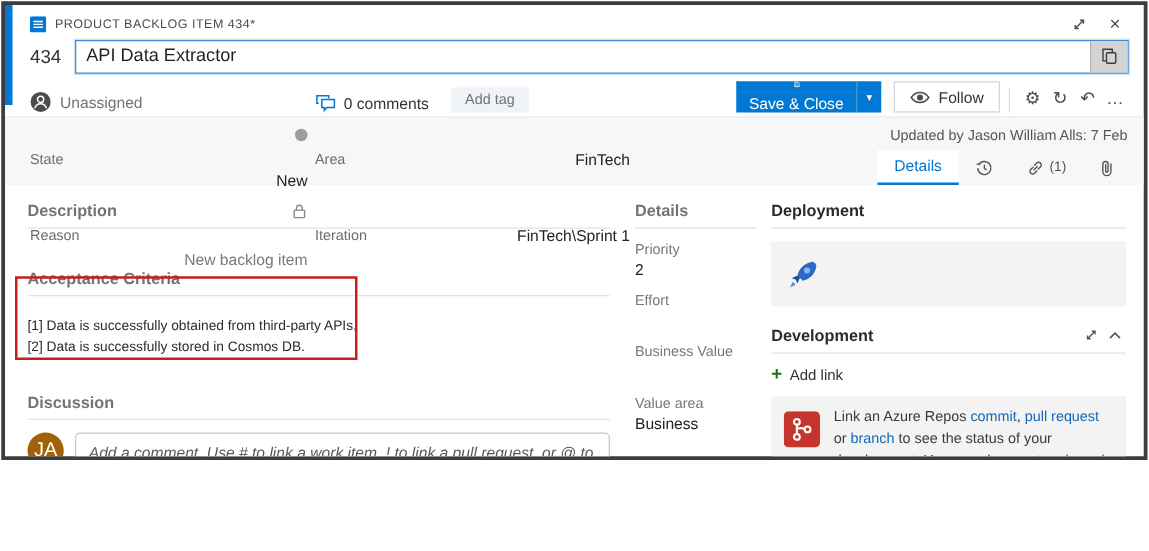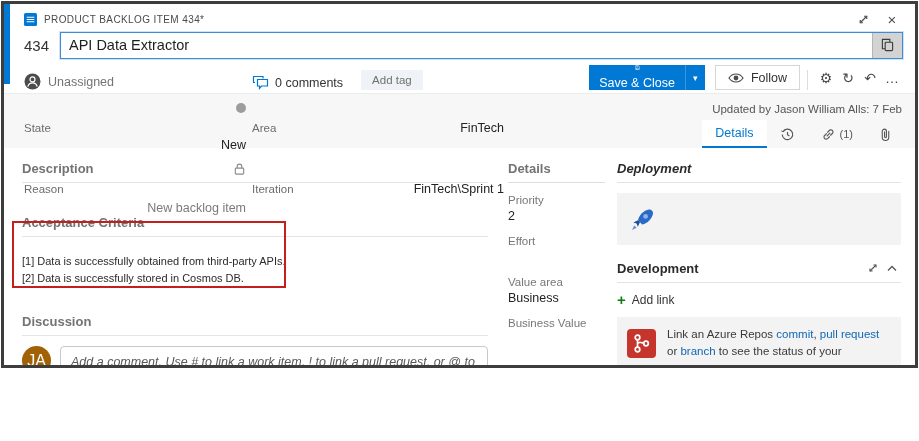--- a/index.html
+++ b/index.html
@@ -81,21 +81,21 @@
   .rsec-head { display:flex; align-items:center; font-size:13px; font-weight:bold; color:#2b2b2b;
     padding-bottom:6px; border-bottom:1px solid #e4e4e4; }
   .rsec-head .spacer { flex:1; }
   .icon-btn { background:none; border:none; cursor:pointer; color:#555; padding:0 4px; height:16px; }
   .info-box { display:flex; gap:11px; background:#f3f3f3; padding:9px 12px 10px 10px; margin-top:10px;
     font-size:11.5px; color:#3a3a3a; line-height:1.5; }
   .info-box a, .link { color:#1067b6; text-decoration:none; cursor:pointer; }
   .add-link { display:flex; align-items:center; gap:6px; margin-top:9px; font-size:12px; color:#333;
     background:none; border:none; cursor:pointer; }
   .plus { color:#107c10; font-size:15px; font-weight:bold; line-height:1; }
-  .sec-deploy { margin-bottom:15px;font-style:italic; }
+  .sec-deploy { margin-bottom:15px; }
   .sec-dev { margin-bottom:14px; }
 
   .red-annotation { position:absolute; left:8px; top:217px; width:274px; height:67px;
     border:2px solid #c2201a; pointer-events:none; z-index:9; }
 
   .pbi-icon { width:13px; height:13px; flex:0 0 auto; }
   svg { display:block; }
 </style>
 </head>
 <body>
@@ -255,26 +255,26 @@
       <div class="sec-head">Details</div>
       <div class="field">
         <div class="flabel">Priority</div>
         <div class="fvalue">2</div>
       </div>
       <div class="field">
         <div class="flabel">Effort</div>
         <div class="fvalue"></div>
       </div>
       <div class="field">
+        <div class="flabel">Business Value</div>
+        <div class="fvalue"></div>
+      </div>
+      <div class="field">
         <div class="flabel">Value area</div>
         <div class="fvalue">Business</div>
-      </div>
-      <div class="field">
-        <div class="flabel">Business Value</div>
-        <div class="fvalue"></div>
       </div>
     </div>
 
     <div class="col-right">
 
       <div class="sec-deploy">
         <div class="rsec-head">
               <span>Deployment</span>
             </div>
         <div class="info-box">

